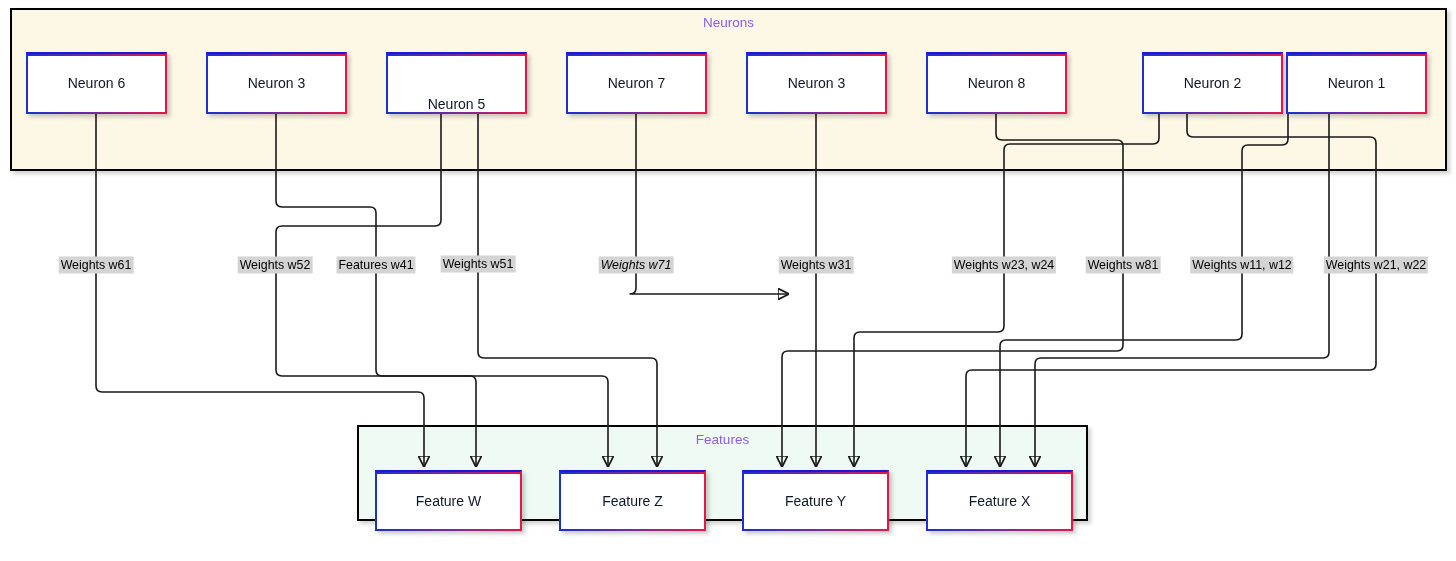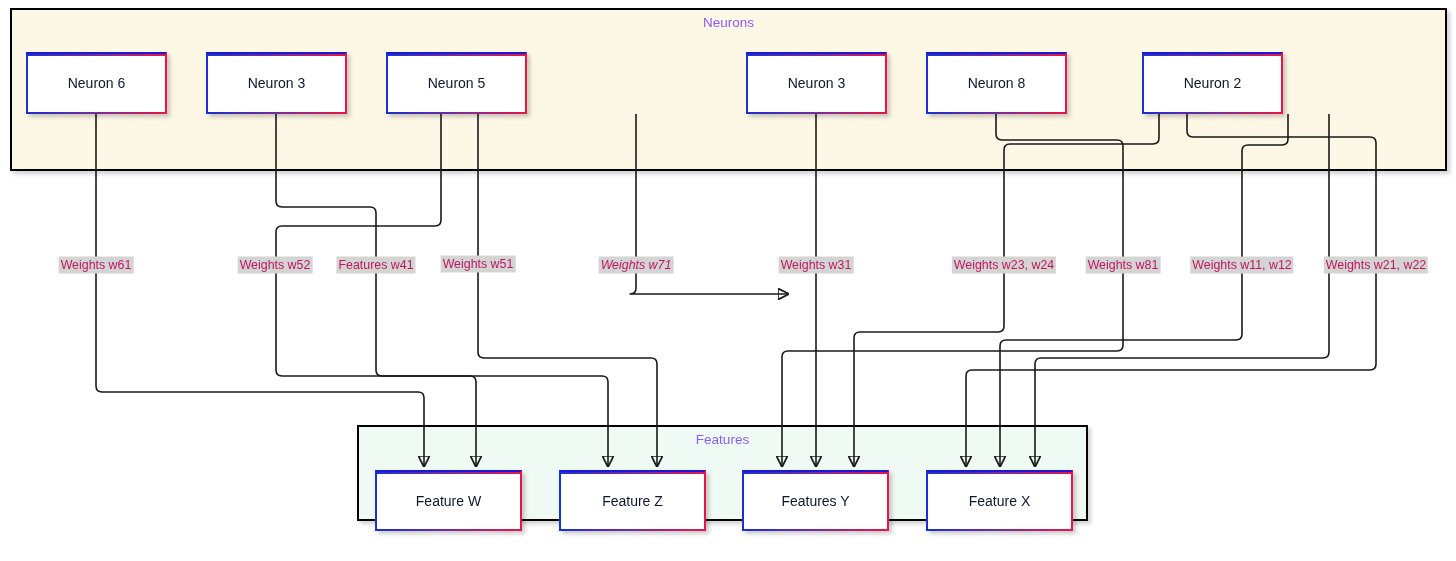--- a/index.html
+++ b/index.html
@@ -102,21 +102,21 @@
     stroke-width: 1.6;
     stroke-linejoin: round;
     stroke-linecap: butt;
   }
 
   
   .weight-label {
     position: absolute;
     transform: translate(-50%, -50%);
     background: #d4d4d4;
-    color: #be185d;
+    color: #000000;
     font-size: 12.4px;
     line-height: 15px;
     padding: 1px 2px;
     white-space: nowrap;
   }
 </style>
 </head>
 <body>
 
 <div id="canvas">
@@ -158,41 +158,47 @@
 
     <path marker-end="url(#arrow)" d="M 1329 114 L 1329 352 Q 1329 358 1323 358 L 1041 358 Q 1035 358 1035 364 L 1035 466"></path>
   </svg>
 
   <div class="node neuron-node" style="left:26px;">
     <span class="node-label">Neuron 6</span>
   </div>
   <div class="node neuron-node" style="left:206px;">
     <span class="node-label">Neuron 3</span>
   </div>
-  <div class="node neuron-node" style="left:386px;">
+  <div class="node neuron-node" style="left:386px;align-items:flex-end;">
     <span class="node-label">Neuron 5</span>
+  </div>
+  <div class="node neuron-node" style="left:566px;">
+    <span class="node-label">Neuron 7</span>
   </div>
   <div class="node neuron-node" style="left:746px;">
     <span class="node-label">Neuron 3</span>
   </div>
   <div class="node neuron-node" style="left:926px;">
     <span class="node-label">Neuron 8</span>
   </div>
   <div class="node neuron-node" style="left:1142px;text-align:center;">
     <span class="node-label">Neuron 2</span>
   </div>
+  <div class="node neuron-node" style="left:1286px;">
+    <span class="node-label">Neuron 1</span>
+  </div>
 
   <div class="node feature-node" style="left:559px;">
     <span class="node-label">Feature Z</span>
   </div>
   <div class="node feature-node" style="left:375px;">
     <span class="node-label">Feature W</span>
   </div>
   <div class="node feature-node" style="left:742px;">
-    <span class="node-label">Features Y</span>
+    <span class="node-label">Feature Y</span>
   </div>
   <div class="node feature-node" style="left:926px;">
     <span class="node-label">Feature X</span>
   </div>
 
   <div class="weight-label" style="left:96px;  top:265px;">Weights w61</div>
   <div class="weight-label" style="left:275px; top:265px;">Weights w52</div>
   <div class="weight-label" style="left:376px; top:265px;">Features w41</div>
   <div class="weight-label" style="left:478px; top:264px;">Weights w51</div>
   <div class="weight-label" style="left:636px; top:265px;font-style:italic;">Weights w71</div>

